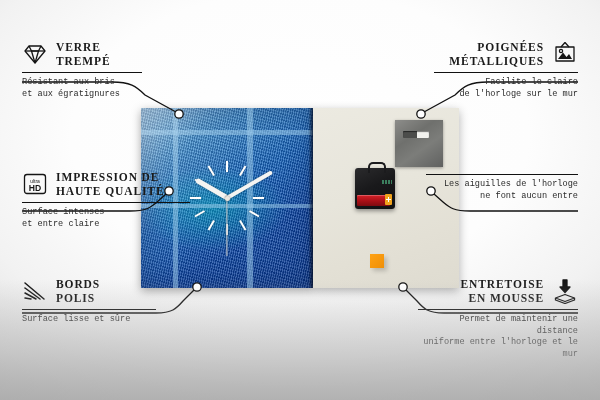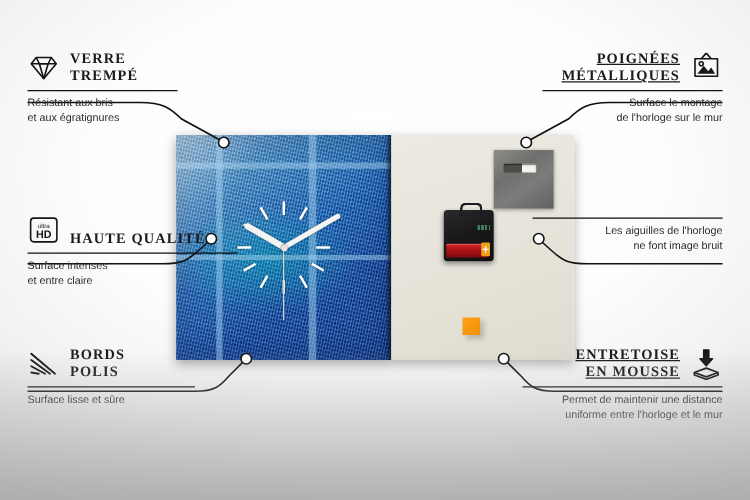--- a/index.html
+++ b/index.html
@@ -83,28 +83,28 @@
   
   .callout{position:absolute;}
   .callout .head{display:flex;align-items:center;gap:8px;}
   .callout .title{
     font-family:"Liberation Serif", serif;
     font-weight:700;letter-spacing:.9px;color:#1a1a1a;
     font-size:11.5px;line-height:14px;text-transform:uppercase;
   }
   .callout .rule{height:1.3px;background:#111;margin-top:4px;}
   .callout .sub{
-    font-family:Liberation Sans, sans-serif;
+    font-family:Liberation Mono, monospace;
     font-size:8.6px;line-height:11.4px;color:#2b2b2b;margin-top:4px;
   }
   .left .head{justify-content:flex-start;}
   .left .title{text-align:left;}
   .left .sub{text-align:left;}
   .right .head{justify-content:flex-end;}
-  .right .title{text-align:right;text-decoration:underline;}
+  .right .title{text-align:right;}
   .right .sub{text-align:right;}
   .ico{width:26px;height:26px;flex:0 0 26px;display:block;}
 
   svg.conn{position:absolute;left:0;top:0;width:600px;height:400px;pointer-events:none;}
   svg.conn path{fill:none;stroke:#111;stroke-width:1.3;}
   svg.conn circle{fill:#fff;stroke:#111;stroke-width:1.3;}
 </style>
 </head>
 <body>
 
@@ -217,21 +217,21 @@
 
   <div class="callout left" style="left:22px;top:170px;width:168px;">
     <div class="head">
       <span class="ico">
         <svg viewBox="0 0 26 26" width="26" height="26">
           <rect x="2.5" y="3.5" width="21" height="19" rx="2.5" fill="none" stroke="#151515" stroke-width="1.3"></rect>
           <text x="13" y="11.6" text-anchor="middle" font-family="Liberation Sans, sans-serif" font-size="5" fill="#151515">ultra</text>
           <text x="13" y="19.6" text-anchor="middle" font-family="Liberation Sans, sans-serif" font-size="8.6" font-weight="bold" fill="#151515">HD</text>
         </svg>
       </span>
-      <span class="title"><br><span>HAUTE QUALITÉ</span></span>
+      <span class="title"><span>IMPRESSION DE</span><br><span>HAUTE QUALITÉ</span></span>
     </div>
     <div class="rule"></div>
     <div class="sub"><span>Surface intenses</span><br><span>et entre claire</span></div>
   </div>
 
   <div class="callout left" style="left:22px;top:277px;width:134px;">
     <div class="head">
       <span class="ico">
         <svg viewBox="0 0 26 26" width="26" height="26">
             <g stroke="#151515" stroke-width="1.5" stroke-linecap="round">
@@ -256,26 +256,26 @@
             <g fill="none" stroke="#151515" stroke-width="1.3" stroke-linejoin="round">
               <path d="M13 1.5 L9 6 M13 1.5 L17 6"></path>
               <rect x="4" y="6" width="18" height="14"></rect>
               <path d="M6 18 L11 11.5 L14.5 16 L17 13 L20 18 Z" fill="#151515" stroke="none"></path>
               <circle cx="9" cy="10" r="1.6"></circle>
             </g>
           </svg>
       </span>
     </div>
     <div class="rule"></div>
-    <div class="sub"><span>Surface le montage</span><br><span>de l'horloge sur le mur</span></div>
+    <div class="sub"><span>Facilite le claire</span><br><span>de l'horloge sur le mur</span></div>
   </div>
 
   <div class="callout right" style="right:22px;top:170px;width:152px;">
     <div class="rule"></div>
-    <div class="sub"><span>Les aiguilles de l'horloge</span><br><span>ne font image bruit</span></div>
+    <div class="sub"><span>Les aiguilles de l'horloge</span><br><span>ne font aucun entre</span></div>
   </div>
 
   <div class="callout right" style="right:22px;top:277px;width:160px;">
     <div class="head">
       <span class="title"><span>ENTRETOISE</span><br><span>EN MOUSSE</span></span>
       <span class="ico">
         <svg viewBox="0 0 26 26" width="26" height="26">
             <g fill="none" stroke="#151515" stroke-width="1.3" stroke-linejoin="round">
               <path d="M11 2 h4 v7 h3 l-5 5.5 L8 9 h3 Z" fill="#151515"></path>
               <path d="M13 16.5 L22.5 20 L13 23.5 L3.5 20 Z"></path>

